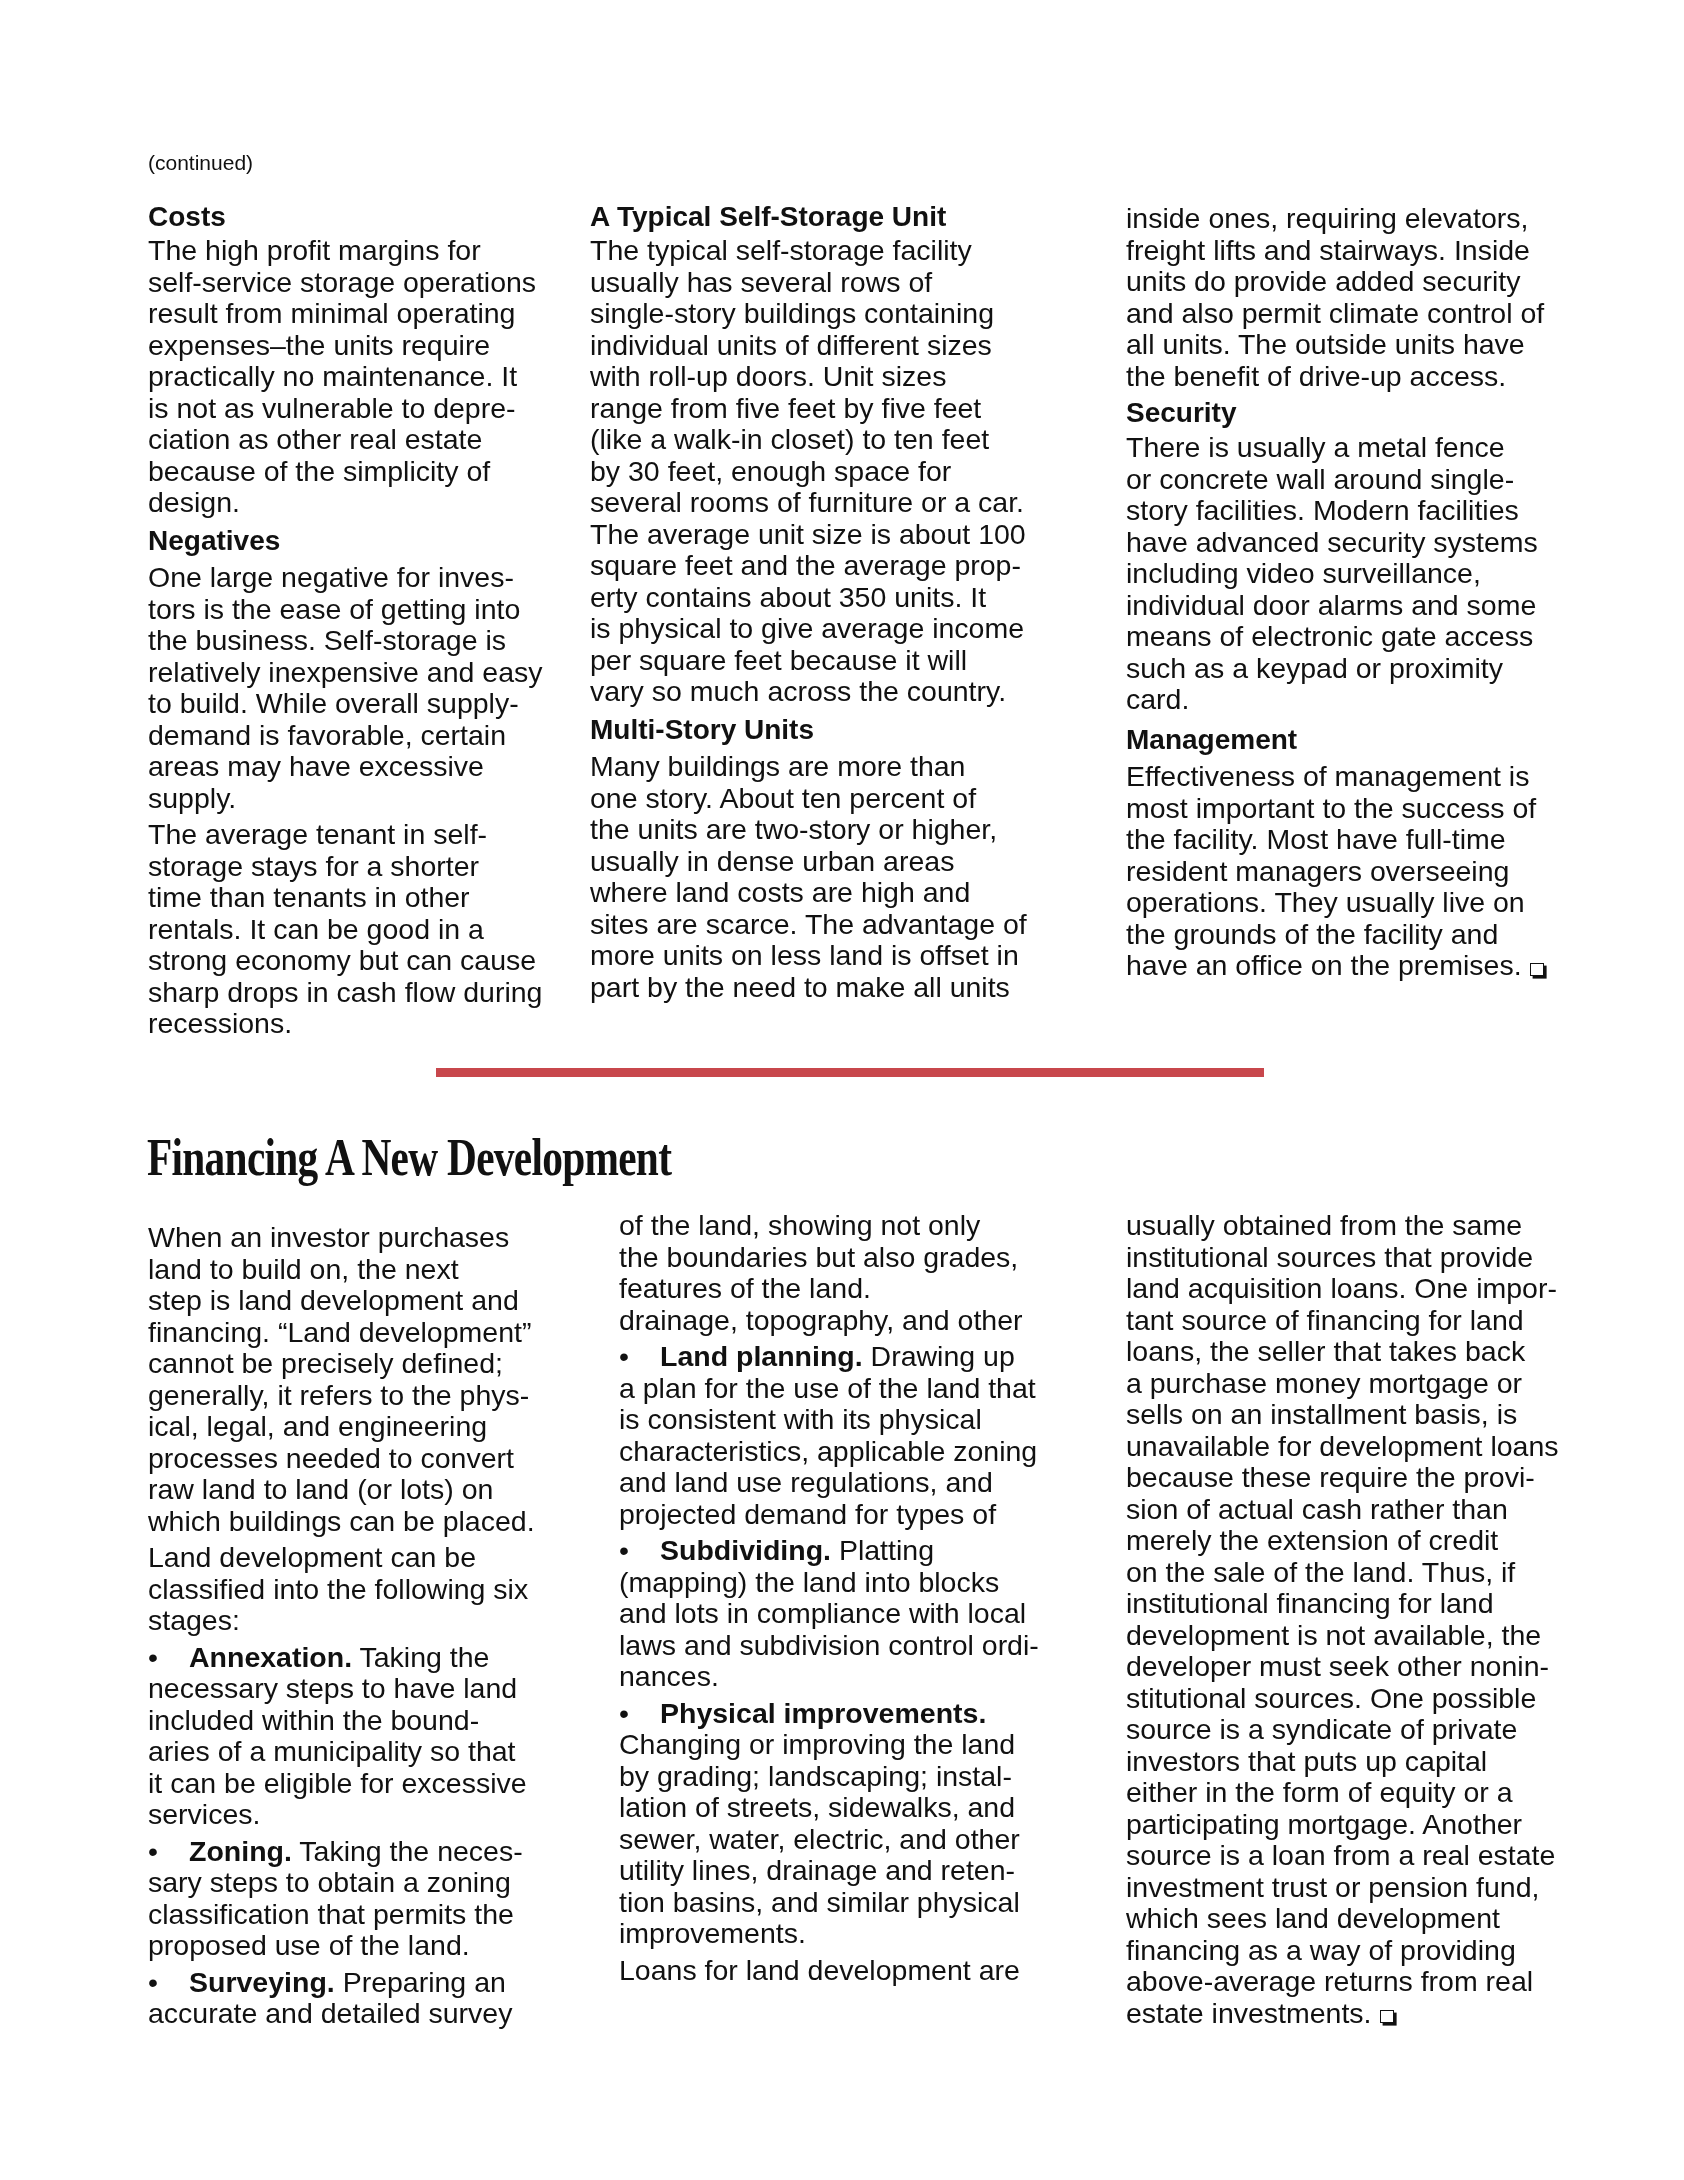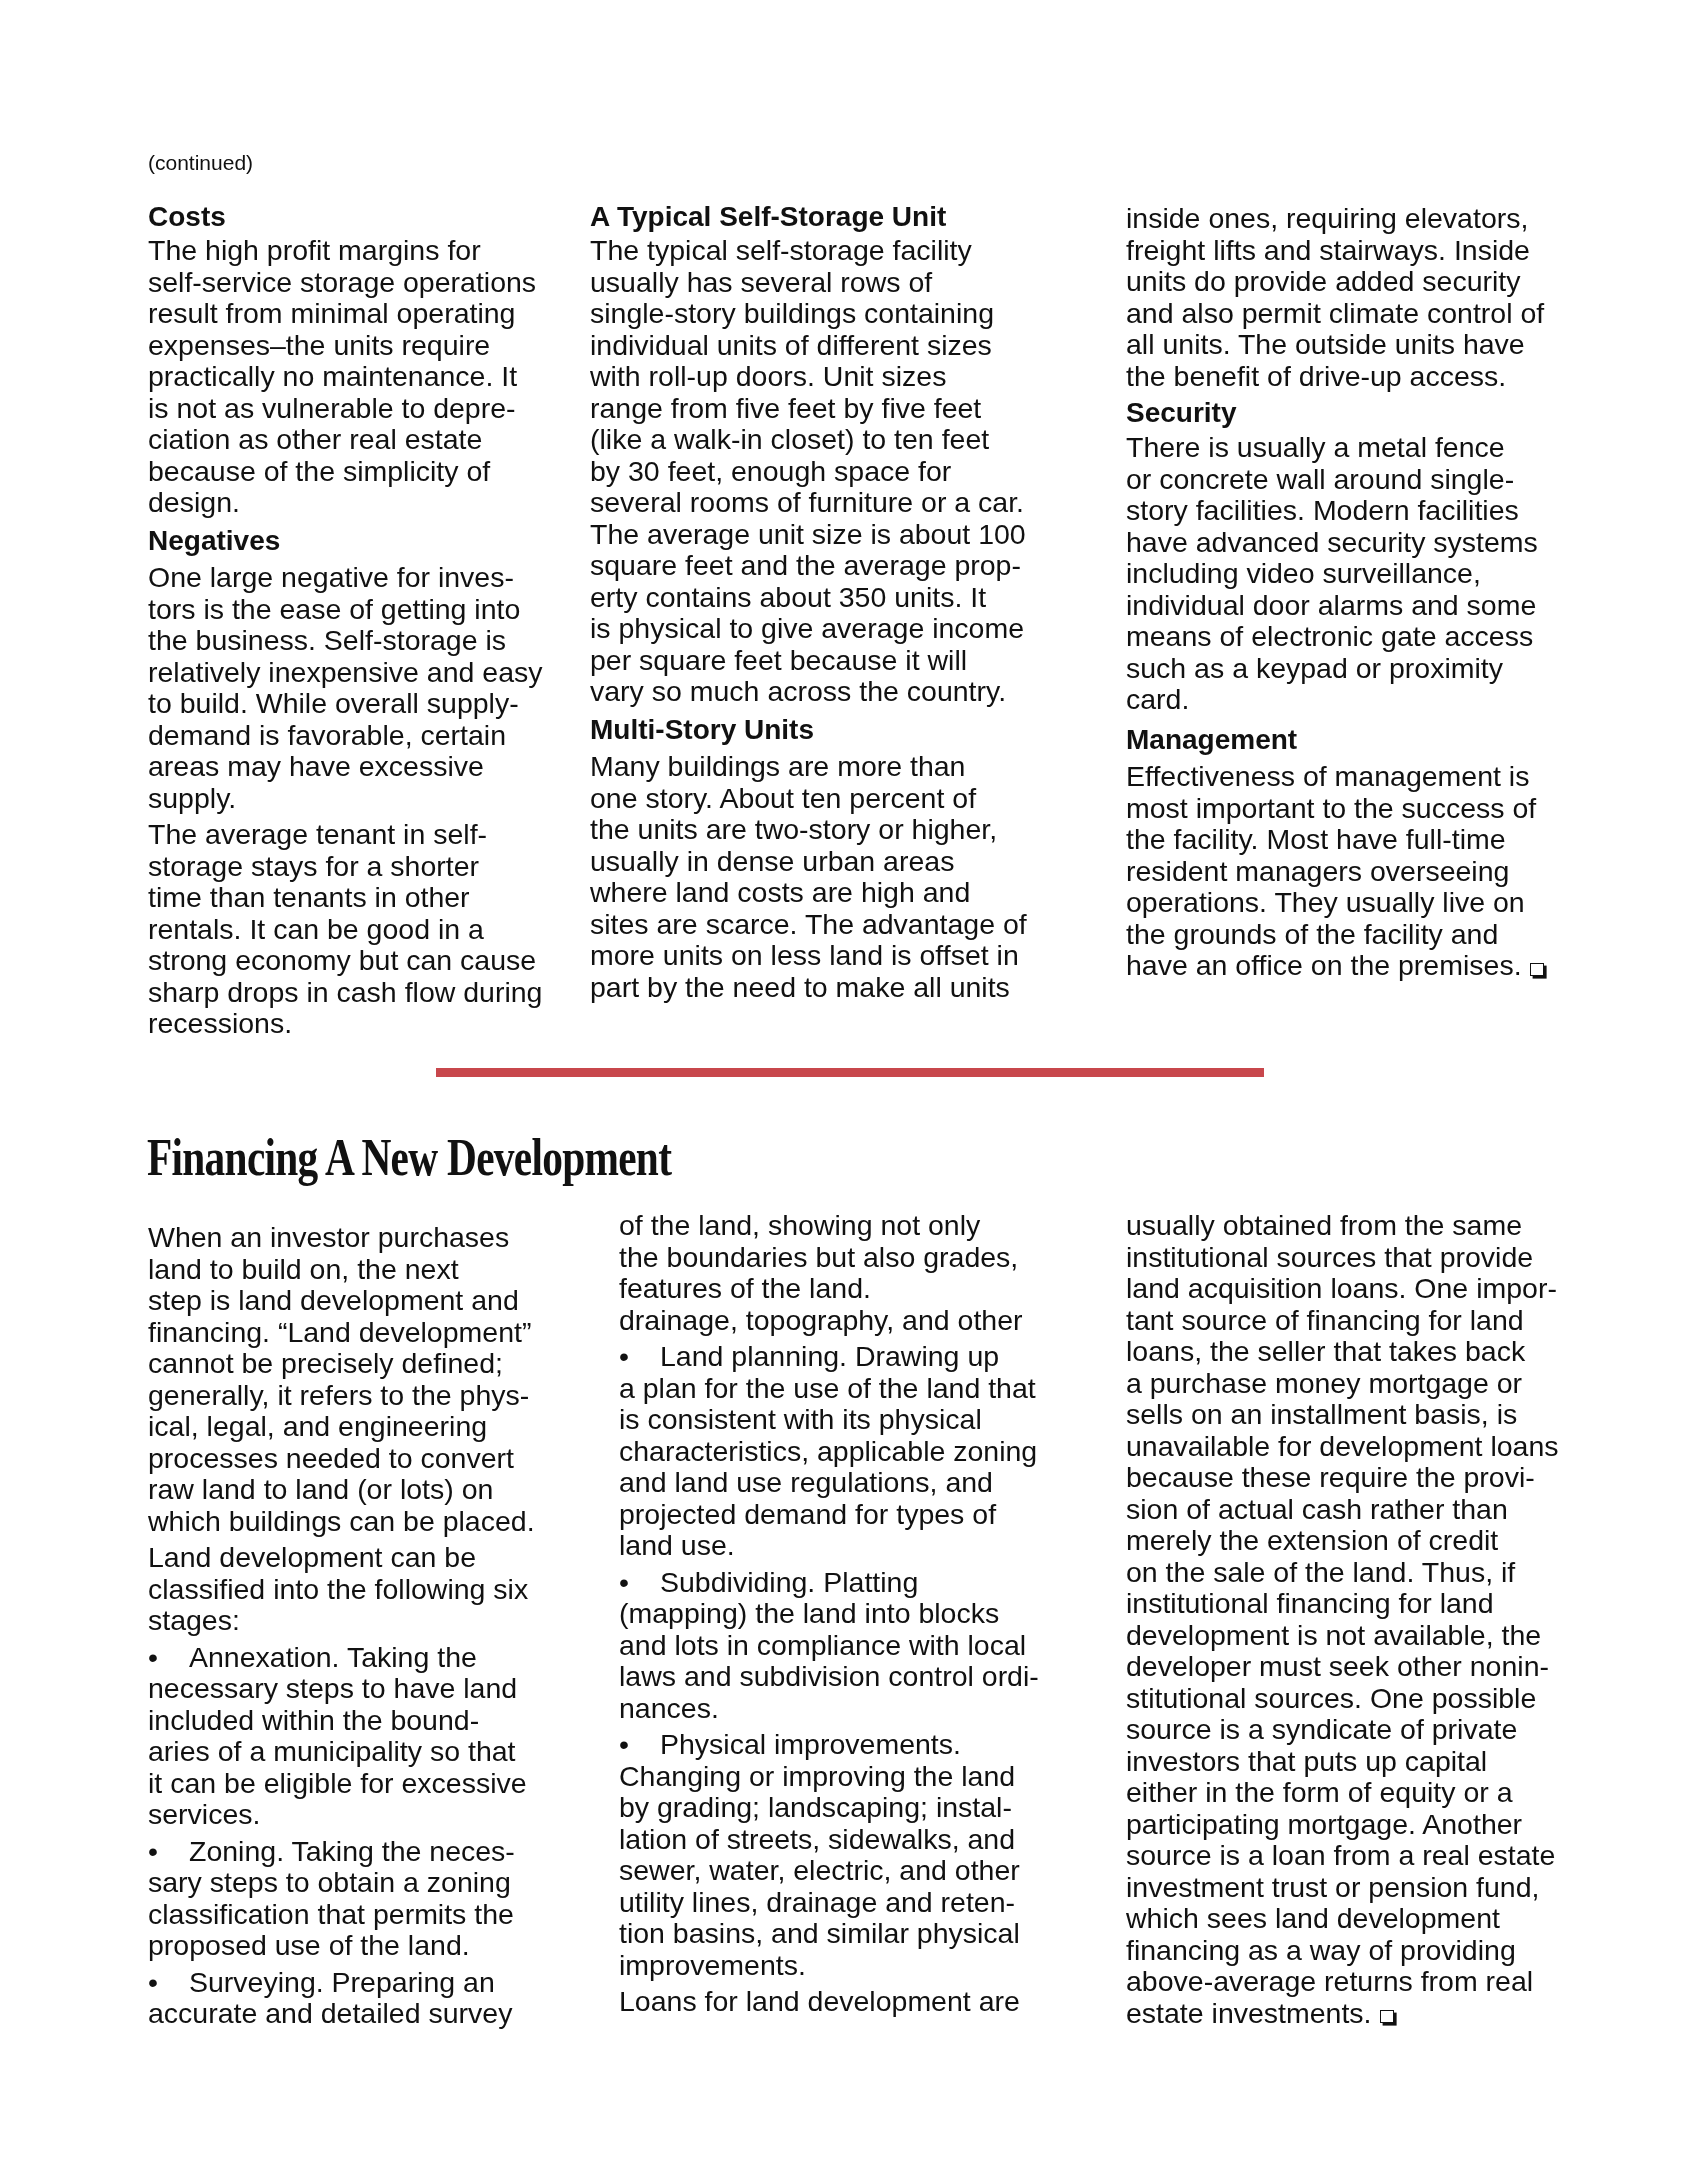--- a/index.html
+++ b/index.html
@@ -7,21 +7,21 @@
          font-family:"Liberation Sans", sans-serif; color:#111; }
   .continued { position:absolute; left:148px; top:150px; font-size:21px; line-height:25.6px; }
   .col { position:absolute; width:443px; }
   .col p, .col h3 { margin:0; }
   .col h3 { font-size:28px; line-height:37px; font-weight:bold; }
   .col .para { font-size:28.5px; line-height:31.5px; }
   .col .para + .para { margin-top:5.1px; }
   .col .line { display:block; white-space:nowrap; }
   .col .bullet-item { margin-top:5.1px; }
   .bullet { display:inline-block; width:41px; }
-  .col b { font-weight:normal; }
+  .col b { font-weight:bold; }
   .endmark { display:inline-block; width:13.6px; height:13.6px; border:1.7px solid #111;
              box-shadow:2.6px 2.6px 0 #111; margin-left:8.5px; vertical-align:-0.9px; box-sizing:border-box; }
   .divider { position:absolute; left:436px; top:1068px; width:828px; height:9.4px; background:#c8474c; }
   .section-title { position:absolute; left:147px; top:1123px; margin:0;
         font-family:"Liberation Serif", serif; font-weight:bold; font-size:53px; line-height:68px;
         letter-spacing:-0.9px; transform:scaleX(0.78); transform-origin:left center; white-space:nowrap; }
 </style>
 </head>
 <body>
 
@@ -176,21 +176,20 @@
       <span class="line">features of the land.</span>
       <span class="line">drainage, topography, and other</span>
     </p>
   <p class="para bullet-item">
       <span class="line"><span class="bullet">•</span><b>Land planning.</b><span> Drawing up</span></span>
       <span class="line">a plan for the use of the land that</span>
       <span class="line">is consistent with its physical</span>
       <span class="line">characteristics, applicable zoning</span>
       <span class="line">and land use regulations, and</span>
       <span class="line">projected demand for types of</span>
-      <span class="line">land use.</span>
     </p>
   <p class="para bullet-item">
       <span class="line"><span class="bullet">•</span><b>Subdividing.</b><span> Platting</span></span>
       <span class="line">(mapping) the land into blocks</span>
       <span class="line">and lots in compliance with local</span>
       <span class="line">laws and subdivision control ordi-</span>
       <span class="line">nances.</span>
     </p>
   <p class="para bullet-item">
       <span class="line"><span class="bullet">•</span><b>Physical improvements.</b><span></span></span>

